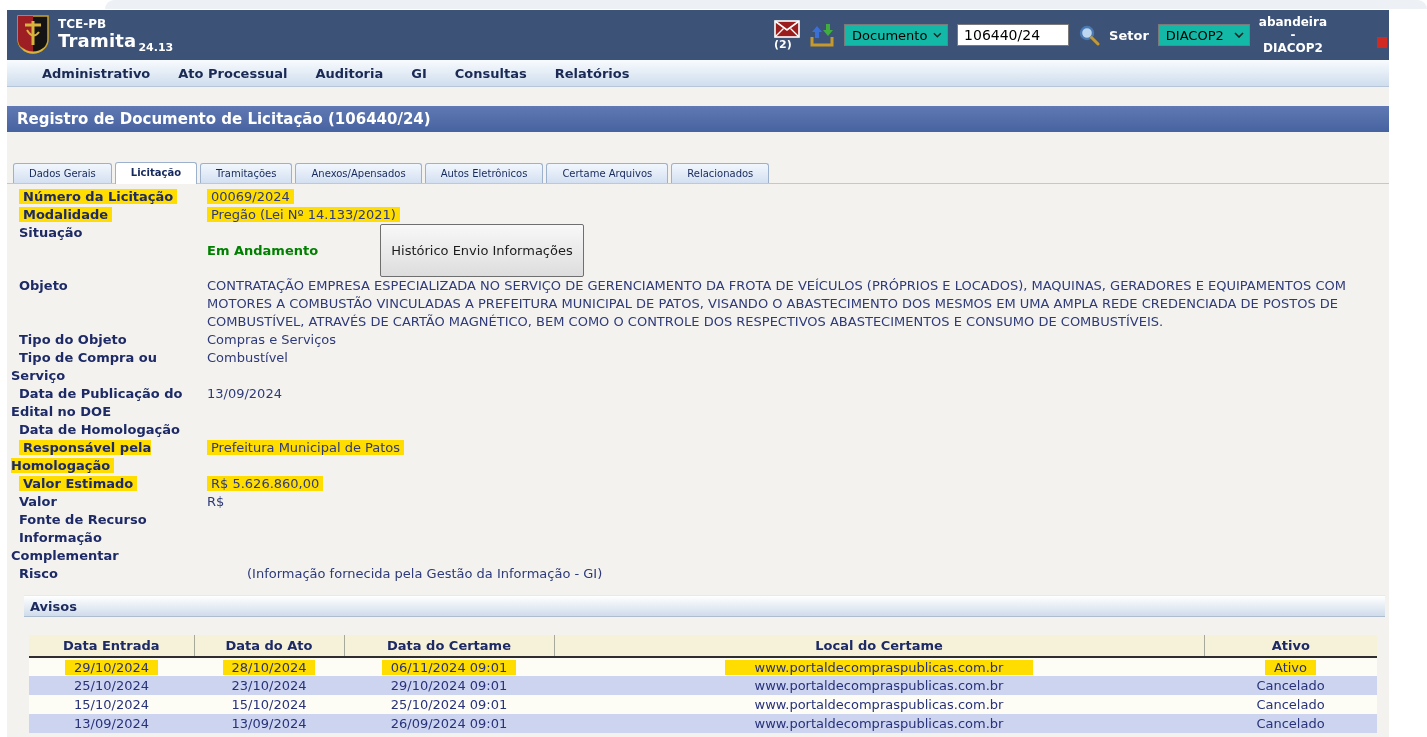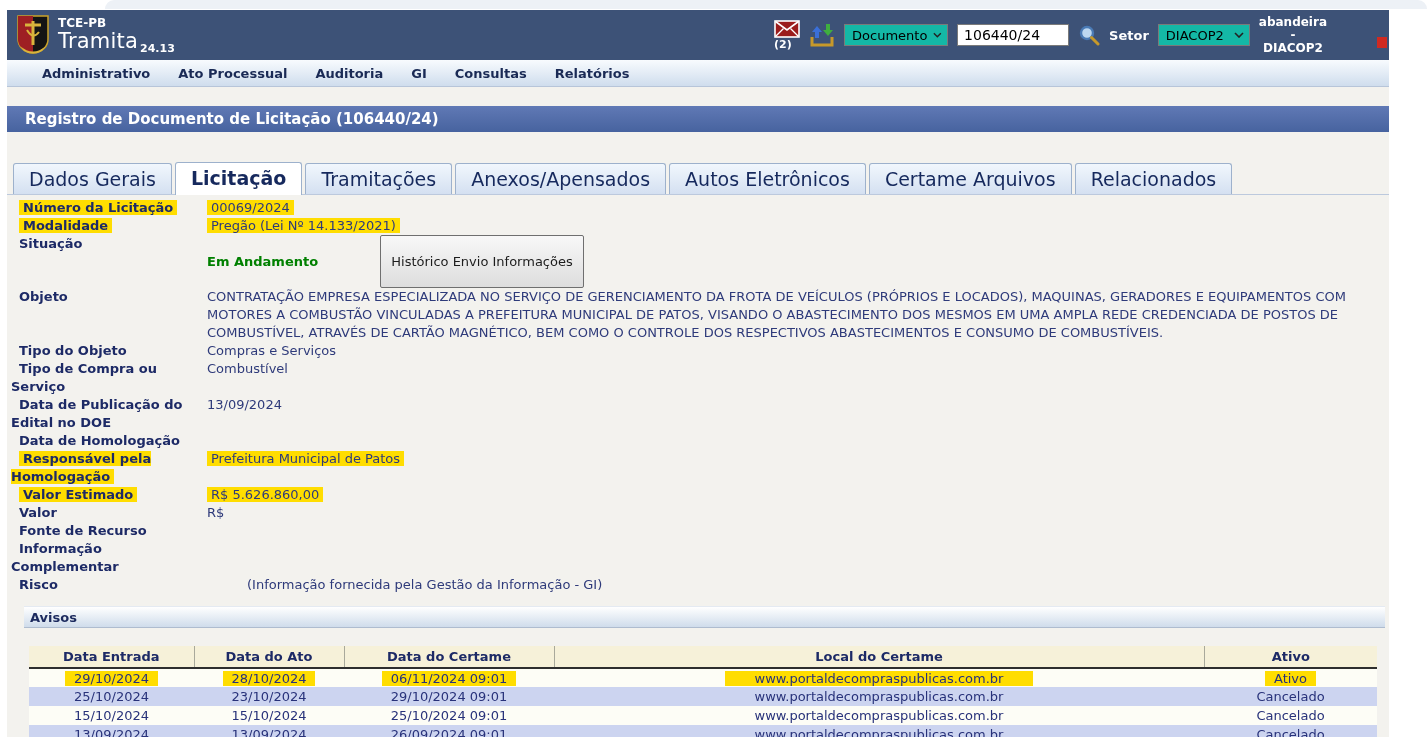--- a/index.html
+++ b/index.html
@@ -11,21 +11,21 @@
                           background:#edf1f6; border-radius:9px 9px 0 0; }
 
   .app { margin-left:7px; width:1382px; height:727px; background:#f3f2ee; }
 
   
   .hdr { height:50px; background:#3d5277; display:flex; align-items:center;
          justify-content:space-between; padding:0 6px 0 8px; position:relative; }
   .logo { display:flex; align-items:center; gap:7px; }
   .logo-text { color:#fff; line-height:1; }
   .logo-org { font-size:12px; font-weight:bold; margin-bottom:2px; }
-  .logo-app { font-size:21px; font-weight:normal; letter-spacing:0.2px; }
+  .logo-app { font-size:18px; font-weight:bold; letter-spacing:0.2px; }
   .logo-ver { font-size:11px; font-weight:bold; vertical-align:-4px; margin-left:2px; }
 
   .hdr-right { display:flex; align-items:center; gap:9px; padding-right:56px; }
   .mail { display:flex; flex-direction:column; align-items:flex-start; line-height:1; cursor:pointer; }
   .mail-count { color:#fff; font-weight:bold; font-size:11px; margin-top:1px; }
   .sel { display:flex; align-items:center; justify-content:space-between; gap:6px;
          background:#14b8a6; border:1px solid #7a7a7a; height:22px; padding:0 5px 0 7px;
          font-size:13px; color:#000; cursor:pointer; }
   .sel-doc { width:104px; }
   .sel-setor { width:92px; }
@@ -36,26 +36,26 @@
   .red-handle { position:absolute; right:2px; top:27px; width:10px; height:11px; background:#d02a21; cursor:pointer; }
 
   
   .menu { height:27px; background:linear-gradient(#f8fbfe,#cfdded); display:flex;
           align-items:center; padding-left:21px; border-bottom:1px solid #b7c5d9; }
   .menu-item { font-size:13px; font-weight:bold; color:#1a2a55; padding:0 14px; cursor:pointer; }
 
   
   .content { padding-top:19px; }
   .title-bar { height:26px; line-height:26px; background:linear-gradient(#6079b5,#47639f);
-               color:#fff; font-weight:bold; font-size:15px; padding-left:18px; }
+               color:#fff; font-weight:bold; font-size:15px; padding-left:10px; }
 
   .tabs { display:flex; align-items:flex-end; margin-top:30px; padding-left:6px;
           border-bottom:1px solid #bcc9dd; }
   .tab { border:1px solid #9db1cc; border-bottom:none; border-radius:3px 3px 0 0;
-         background:linear-gradient(#f1f7fd,#d4e0f1); color:#16295d; font-size:19px;
+         background:linear-gradient(#f1f7fd,#d4e0f1); color:#16295d; font-size:10px;
          padding:4px 15px 4px 15px; margin-right:3px; cursor:pointer; white-space:nowrap; }
   .tab.active { background:#fff; font-weight:bold; padding-bottom:6px; margin-bottom:-1px; }
 
   
   .fields { padding-top:4px; }
   .frow { display:grid; grid-template-columns:199px auto; align-items:start; }
   .flabel { font-size:13px; font-weight:bold; color:#1d2a66; line-height:18px;
             padding-left:4px; text-indent:8px; }
   .fvalue { font-size:13px; color:#2e3a7a; line-height:18px; max-width:1180px; padding-left:1px; }
   .hl { background:#ffdd00; padding:0 4px; }

